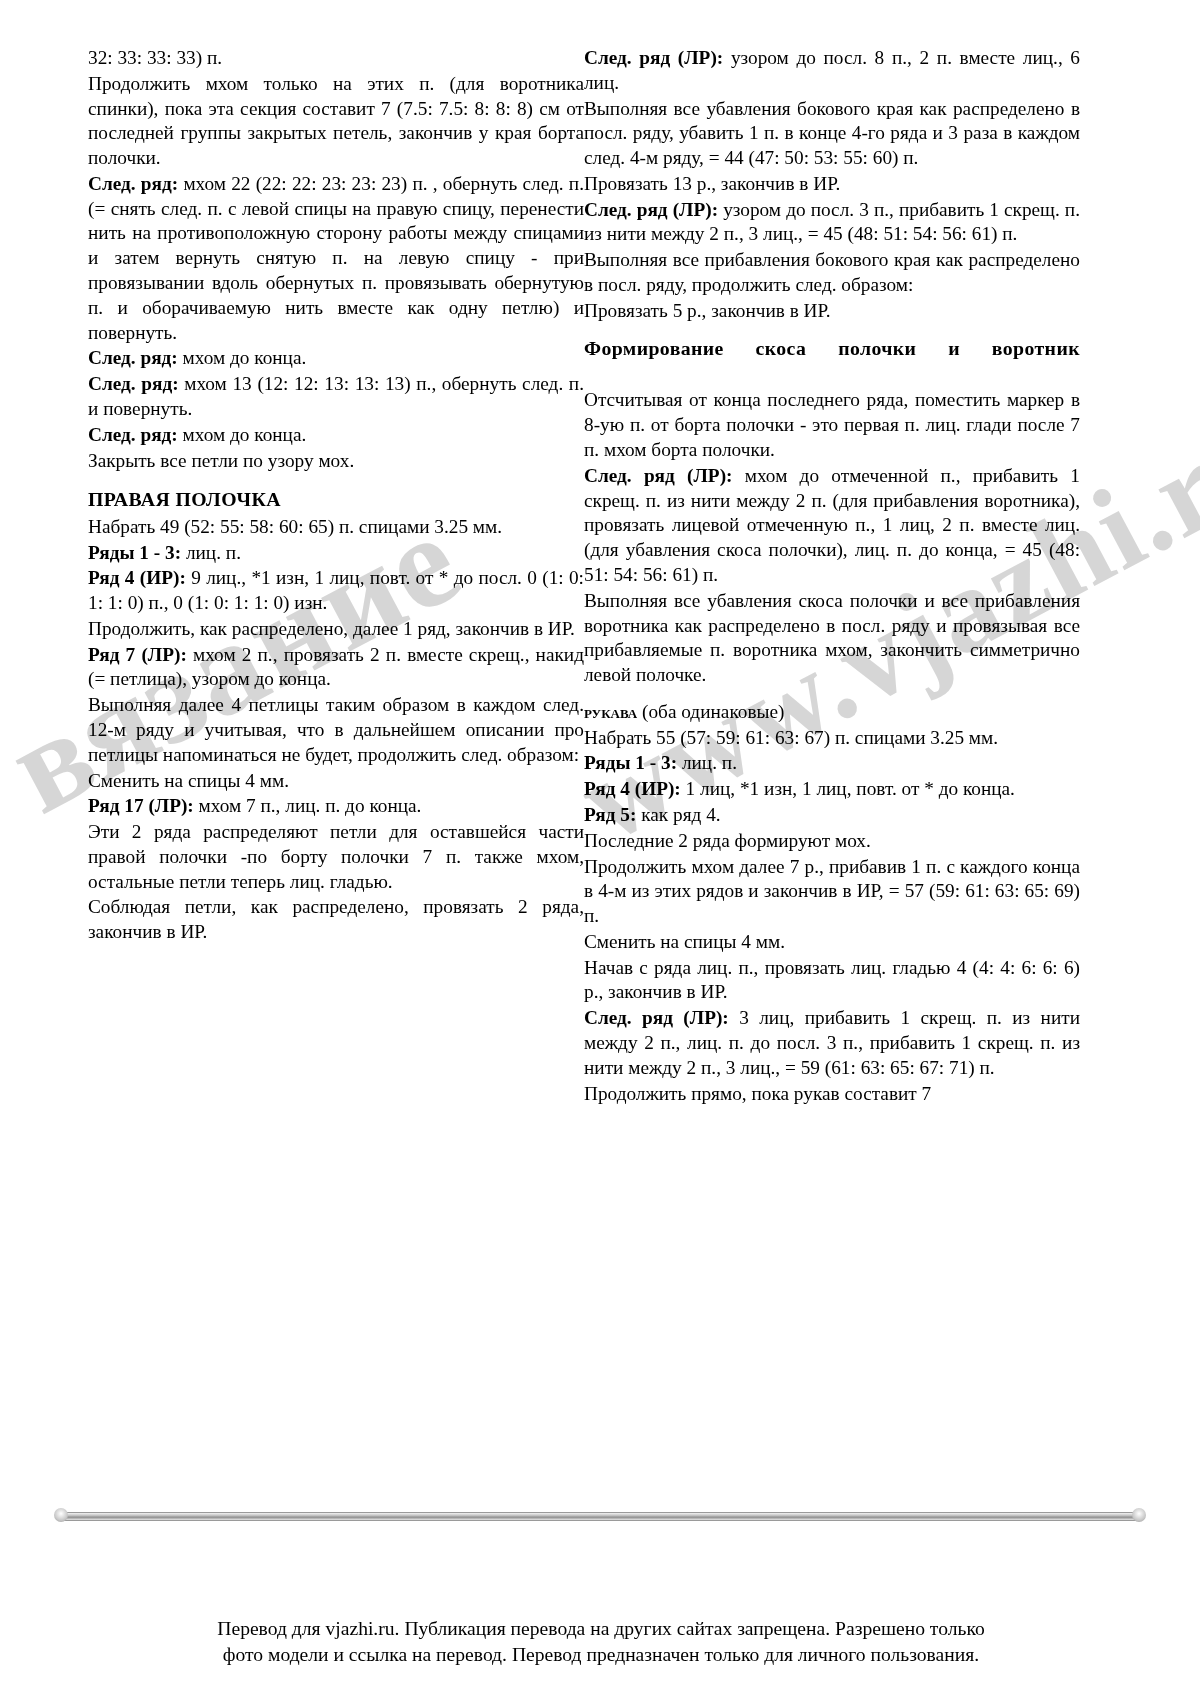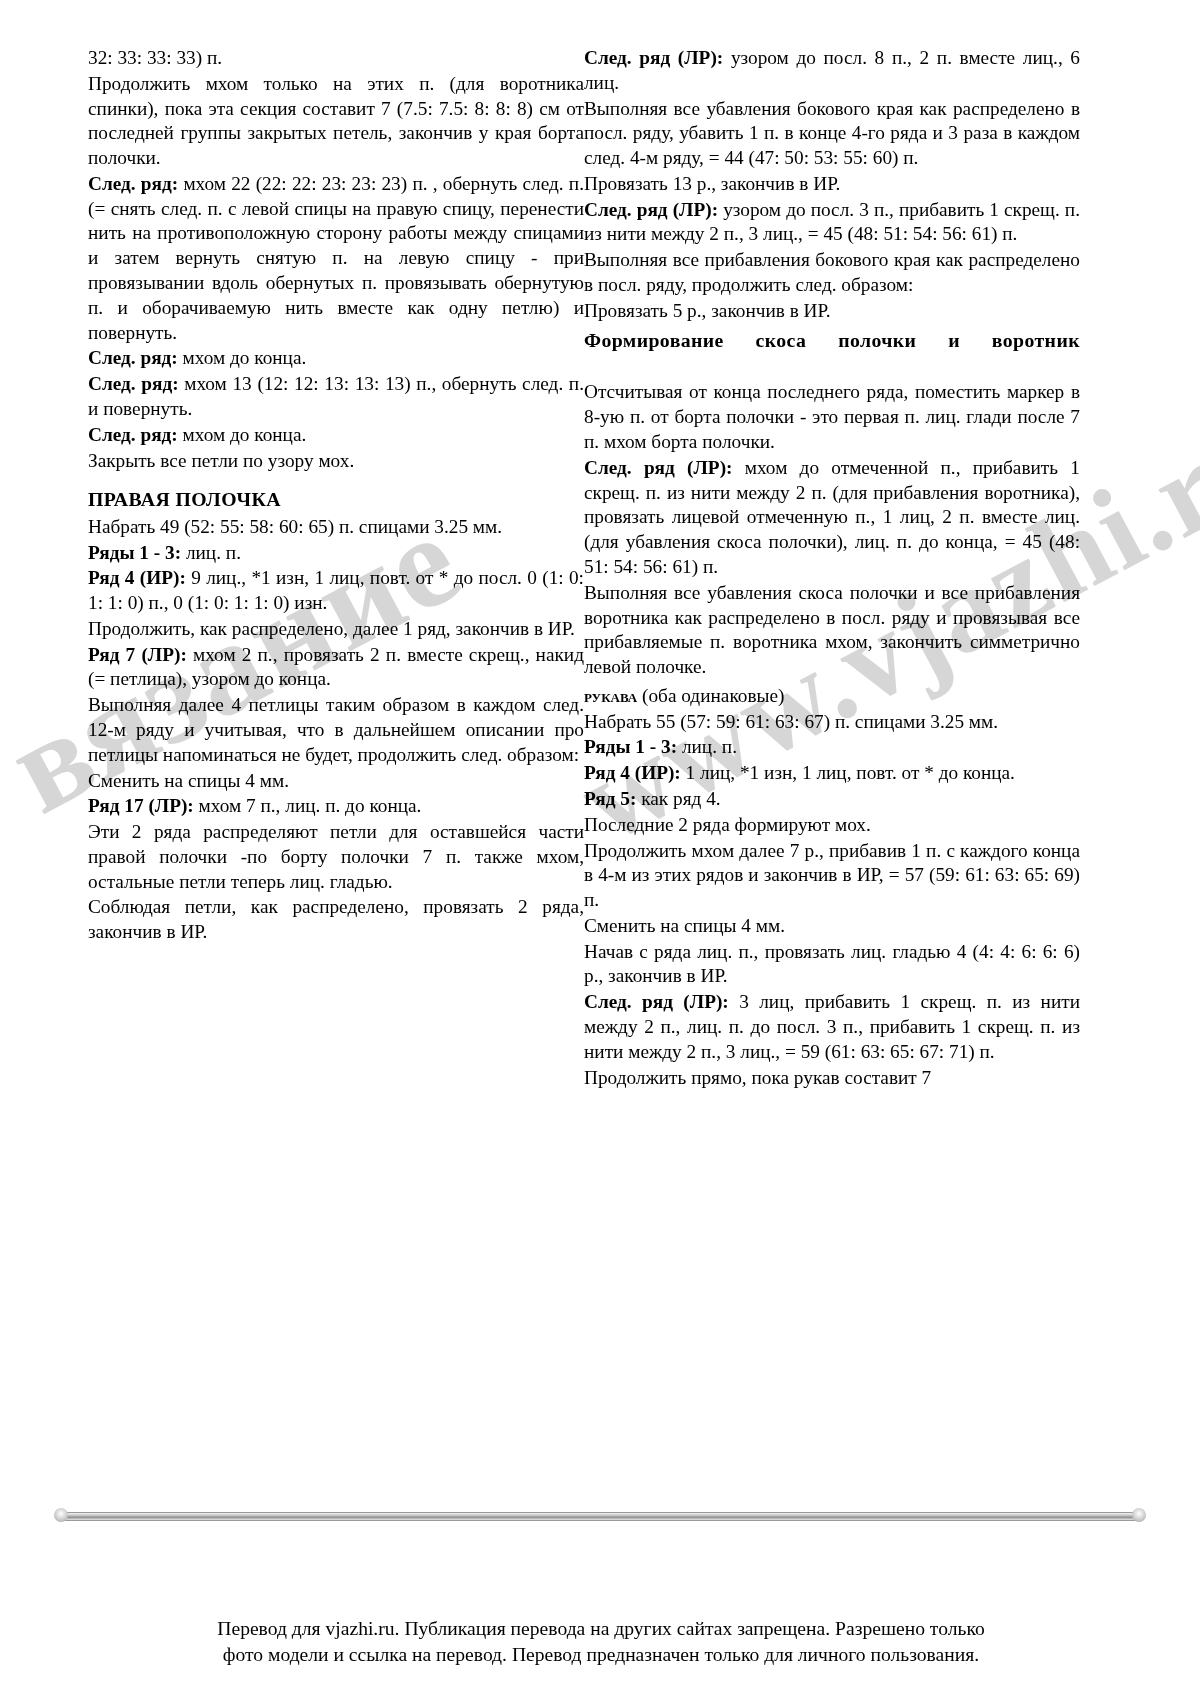--- a/index.html
+++ b/index.html
@@ -87,21 +87,21 @@
   }
   h2.spread {
     text-align: justify;
   }
   h2.spread::after {
     content: "";
     display: inline-block;
     width: 100%;
   }
   .sec-head {
-    margin-top: 4px;
+    margin-top: 12px;
   }
   
   .footer-rule {
     position: absolute;
     left: 60px;
     top: 1508px;
     width: 1080px;
     height: 14px;
     z-index: 12;
   }

